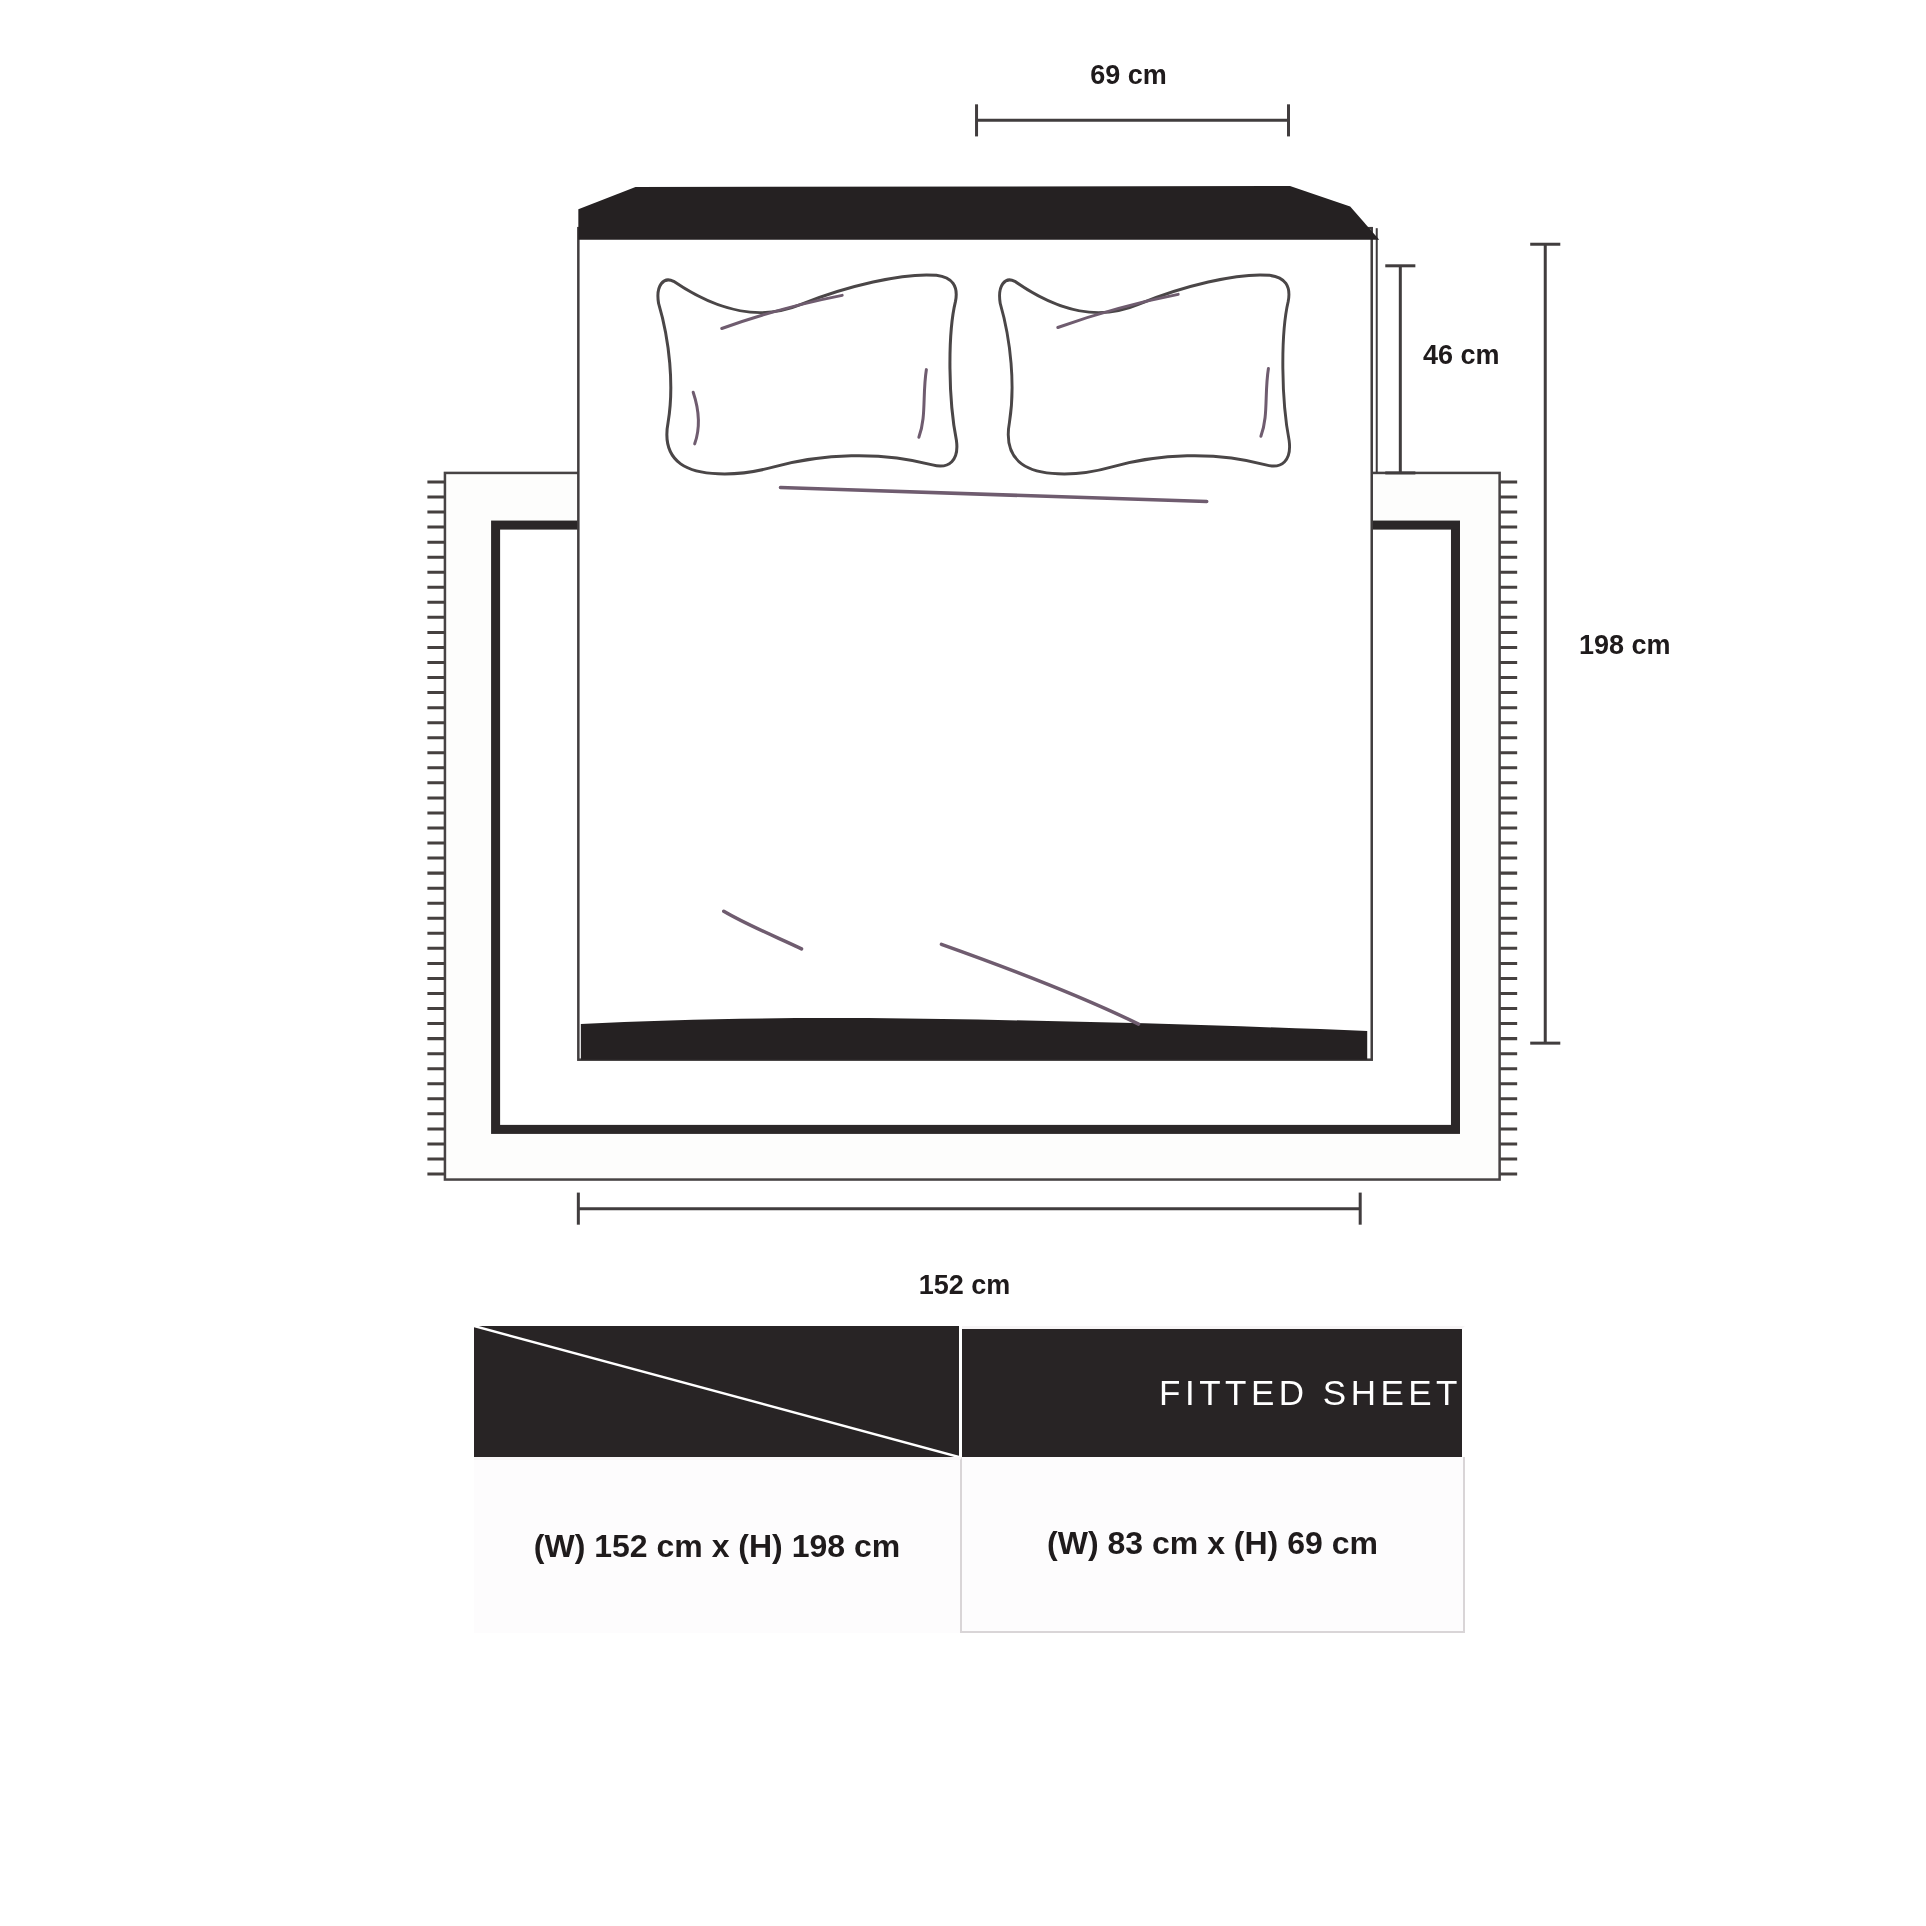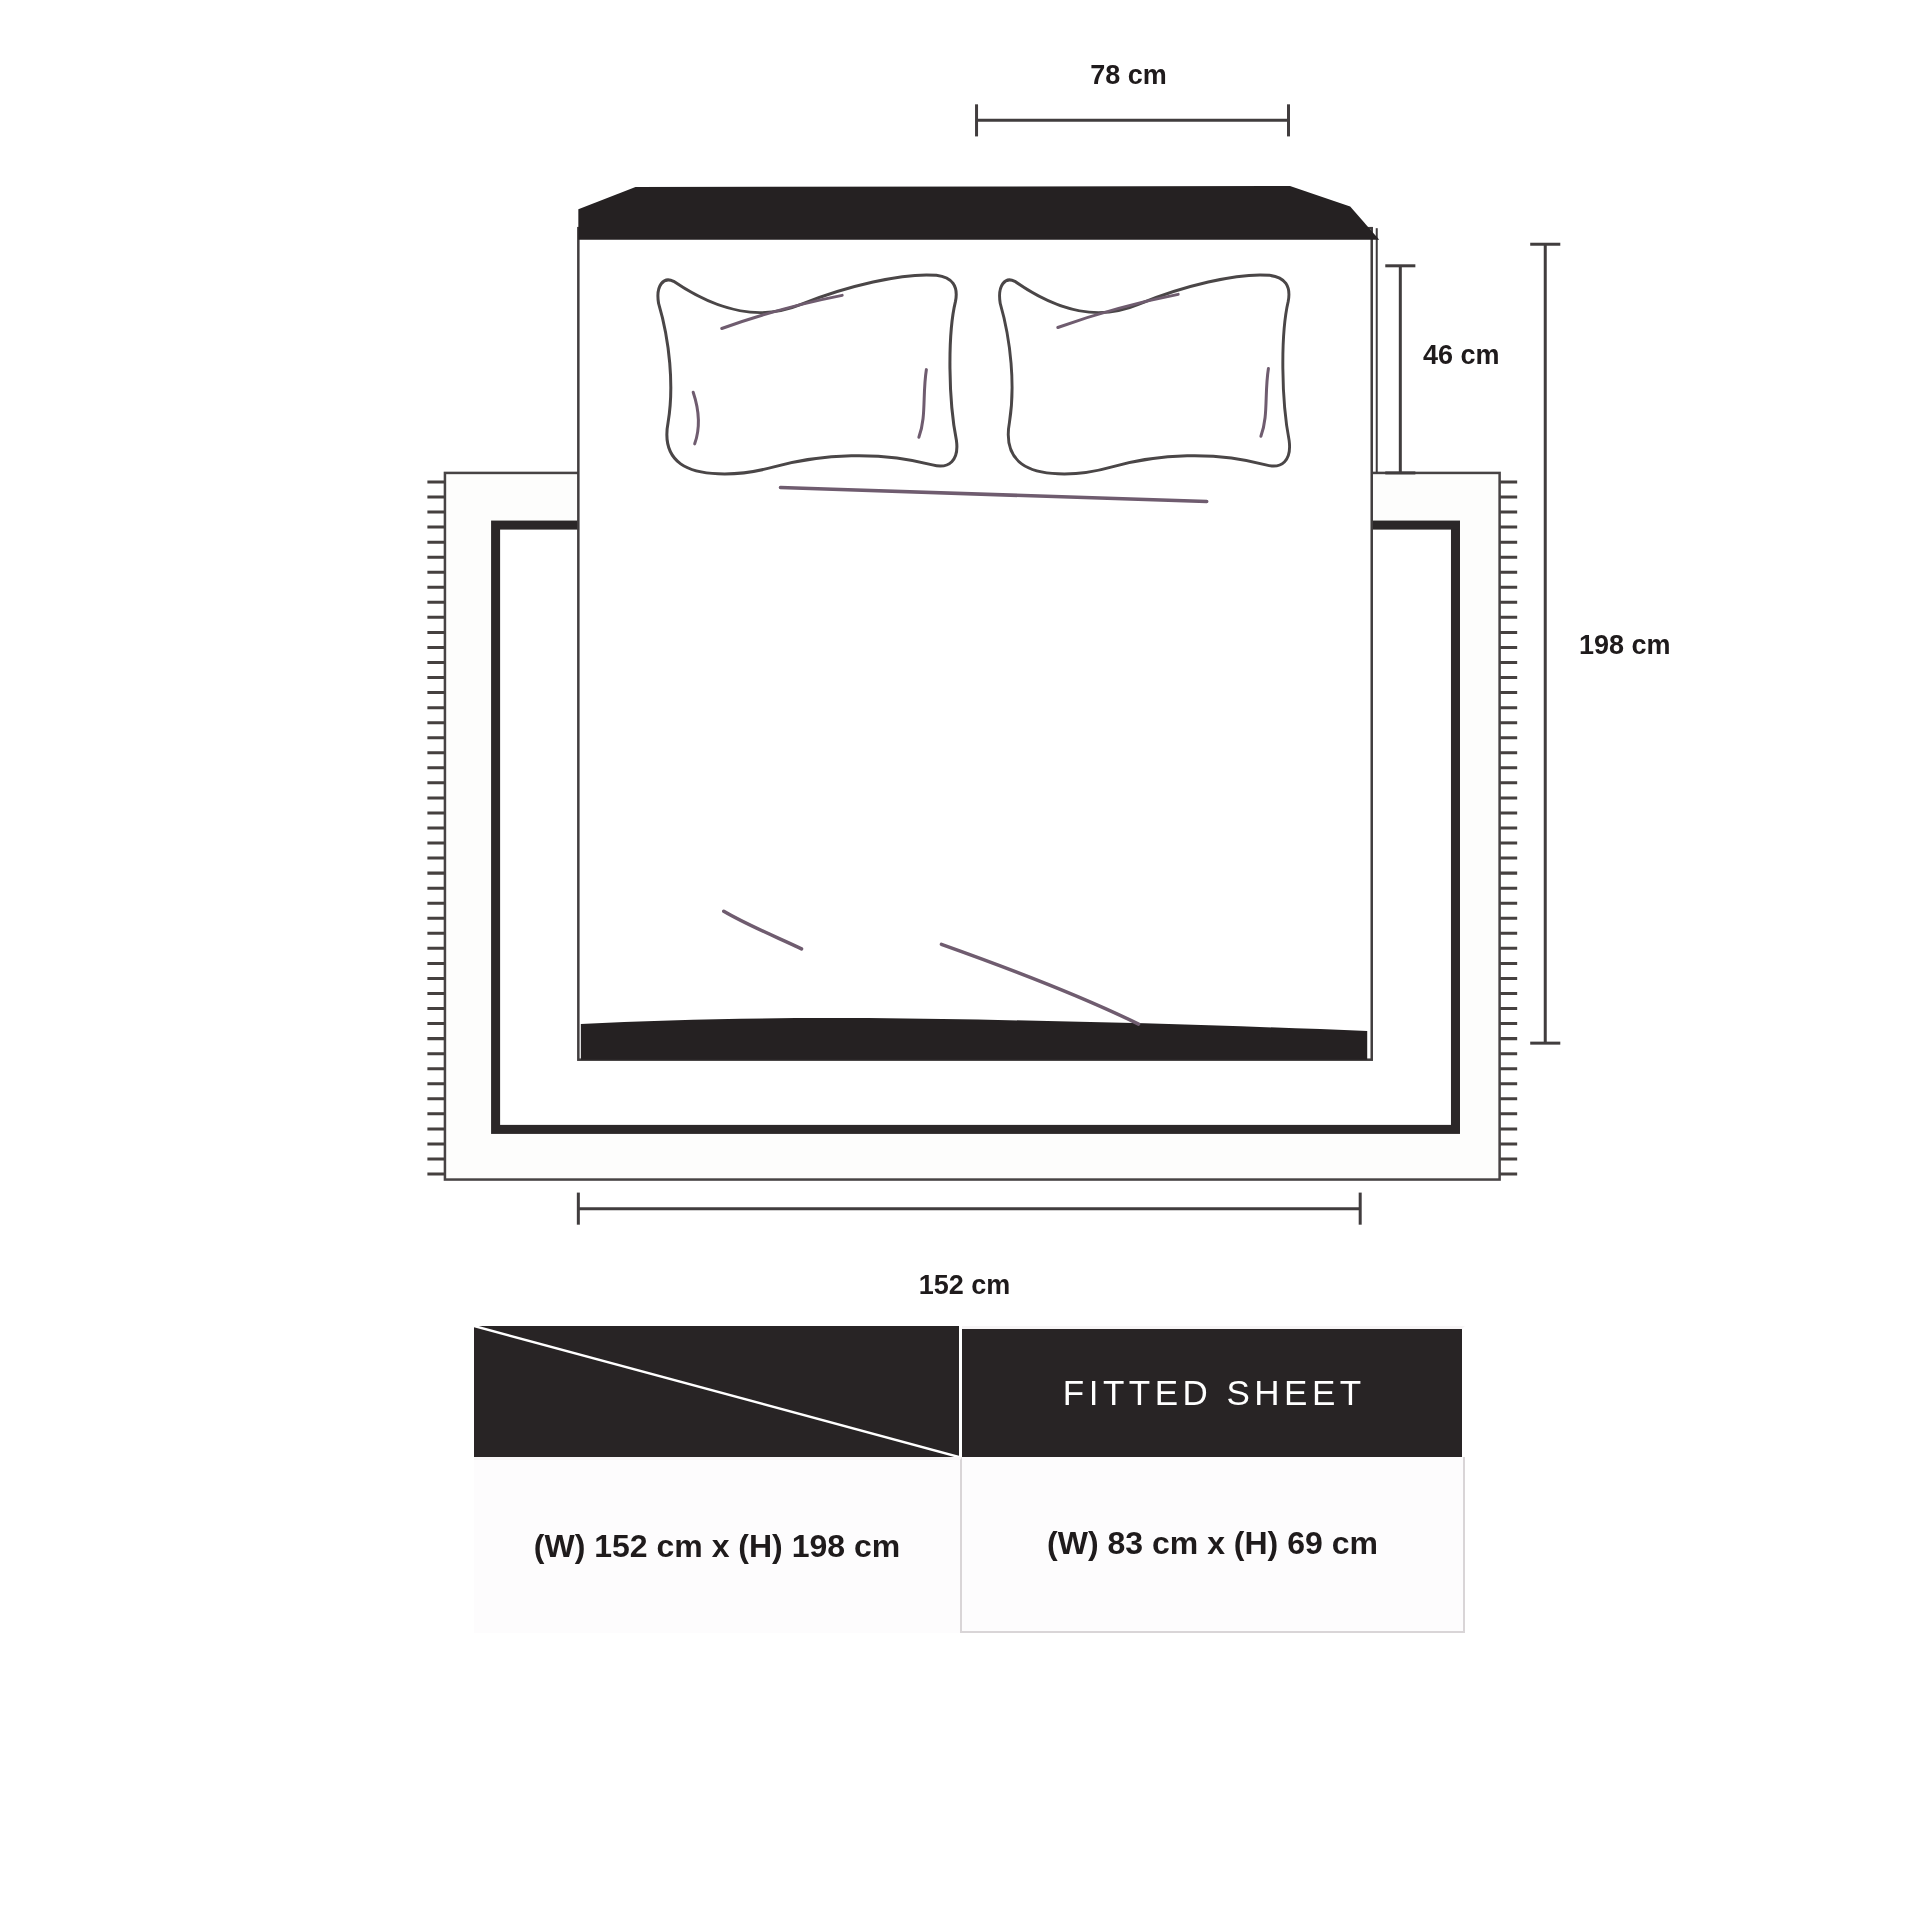--- a/index.html
+++ b/index.html
@@ -36,21 +36,21 @@
     box-sizing:border-box;
   }
   .cell.dark{
     background:#282425;
     color:#ffffff;
   }
   .cell.light{
     background:#fdfcfd;
     color:#1f1b1c;
   }
-  .col-left{border-right:3.5px solid #ffffff;}
+  .col-left{border-right:3.5px solid #ffffff;justify-content:flex-end;}
   .row-first{border-top:3.5px solid #f7f5f6 !important;}
   .col-right-edge{border-right:2.5px solid #d9d5d7;}
   .row-last{border-bottom:2.5px solid #d9d5d7;}
   .head-label{
     font-size:38px;
     font-weight:500;
     letter-spacing:8px;
     padding-left:8px; 
   }
   .row-label{
@@ -129,21 +129,21 @@
       <line x1="3081" y1="487" x2="3081" y2="2080"></line>
       <line x1="3051" y1="487" x2="3111" y2="487"></line>
       <line x1="3051" y1="2080" x2="3111" y2="2080"></line>
 
       <line x1="1153" y1="2410" x2="2712" y2="2410"></line>
       <line x1="1153" y1="2378" x2="1153" y2="2442"></line>
       <line x1="2712" y1="2378" x2="2712" y2="2442"></line>
     </g>
   </svg>
 
-  <div class="dim-label centered" style="left:1028px;top:60px;">78 cm</div>
+  <div class="dim-label centered" style="left:1028px;top:60px;">69 cm</div>
 
   <div class="dim-label" style="left:1423px;top:340px;">46 cm</div>
 
   <div class="dim-label" style="left:1579px;top:630px;">198 cm</div>
 
   <div class="dim-label centered" style="left:864px;top:1270px;">152 cm</div>
 
   <div class="size-table">
 
     <div class="cell dark col-left">

